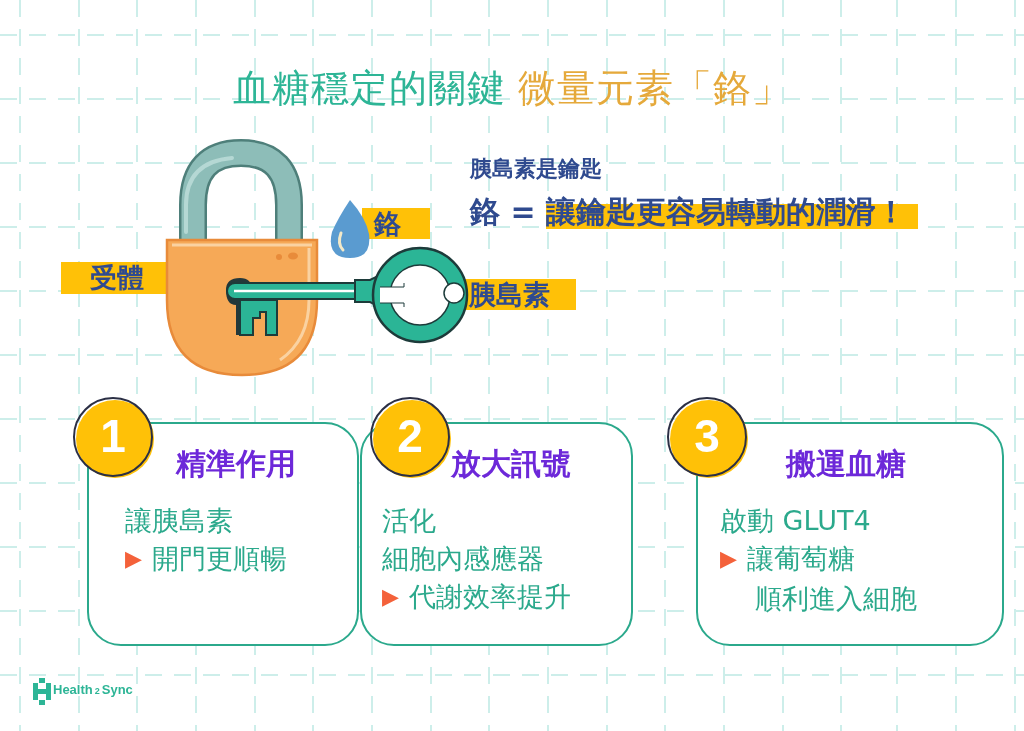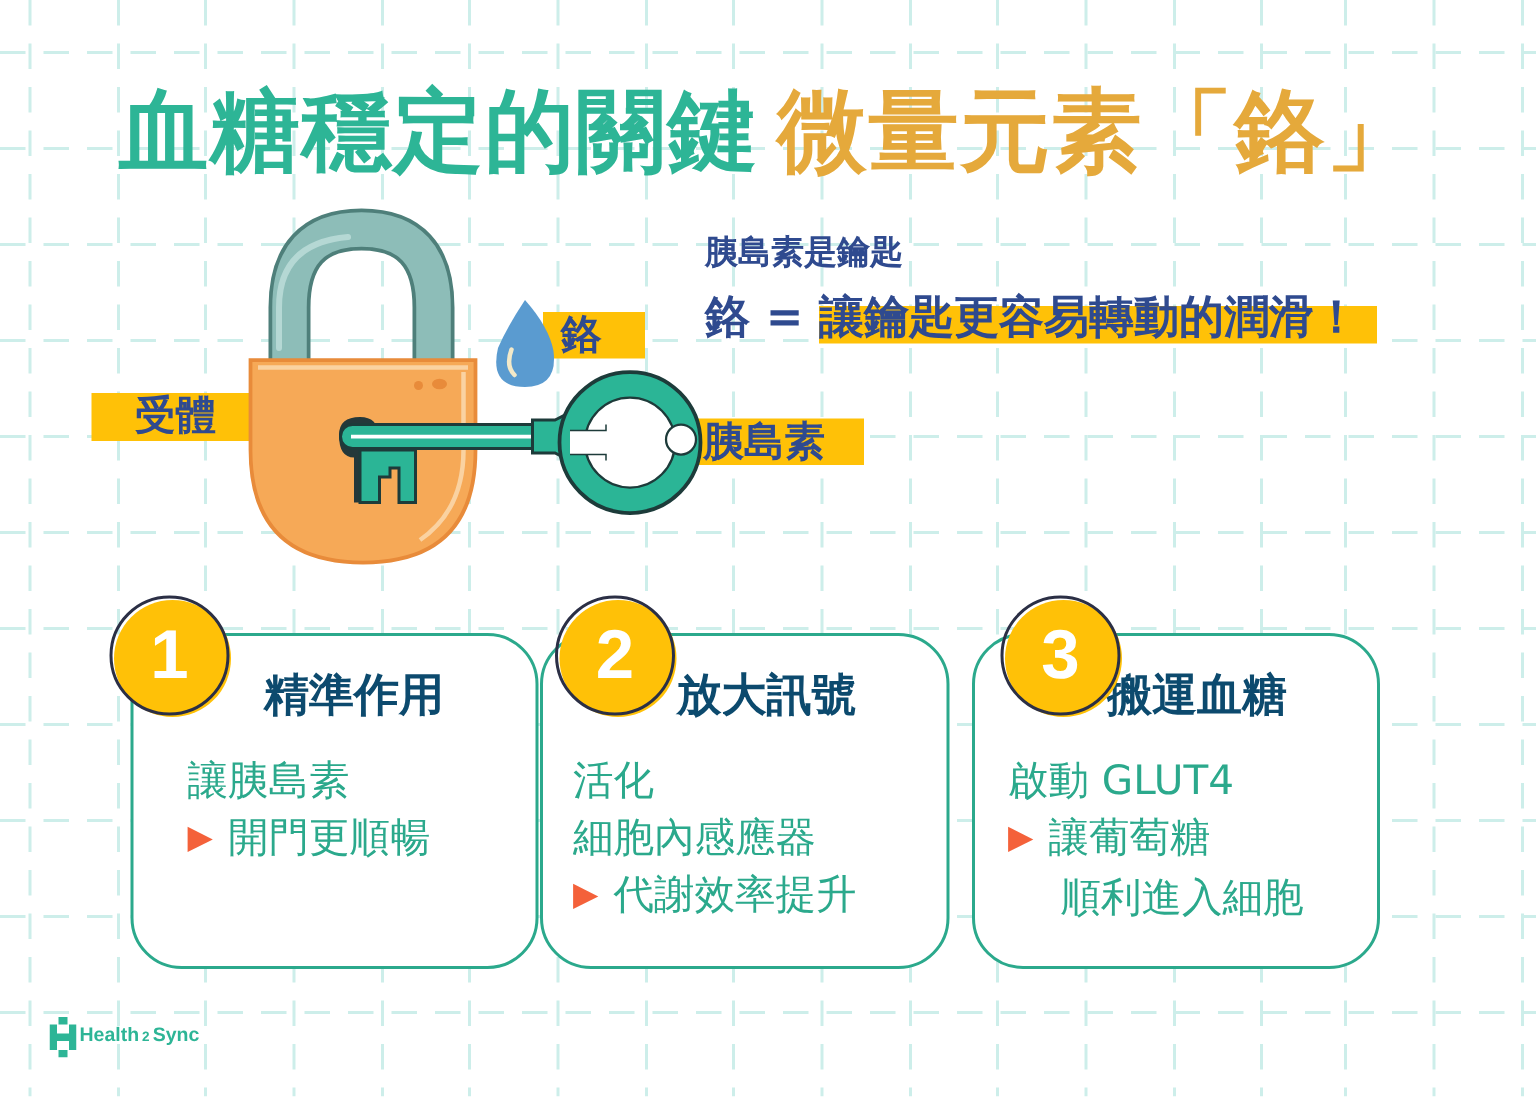--- a/index.html
+++ b/index.html
@@ -6,21 +6,21 @@
   body {
     width:1024px; height:731px; position:relative; overflow:hidden;
     background:#ffffff;
     font-family: "DejaVu Sans", "Liberation Sans", sans-serif;
   }
   .grid { position:absolute; left:0; top:0; width:1024px; height:731px; }
   .abs { position:absolute; }
 
   .title {
     position:absolute; left:0; top:52px; width:1024px; text-align:center;
-    font-size:60px; font-weight:bold; line-height:72px; letter-spacing:1px;
+    font-size:38px; font-weight:normal; line-height:72px; letter-spacing:1px;
     white-space:nowrap;
   }
   .title .t1 { color:#2DB596; }
   .title .t2 { color:#E5A93B; margin-left:12px; }
 
   .navy { color:#2F4A8F; font-weight:bold; }
   .tag {
     position:absolute; background:#FFC107; color:#2F4A8F; font-weight:bold;
     font-size:27px; line-height:32px; white-space:nowrap;
   }
@@ -30,21 +30,21 @@
     background:linear-gradient(to bottom, transparent 0%, transparent 28%, #FFC107 28%, #FFC107 100%);
     padding-right:12px;
   }
 
   .card {
     position:absolute; top:422px; height:224px;
     border:2.5px solid #2BA98C; border-radius:34px; background:#ffffff;
     box-sizing:border-box;
   }
   .card-title {
-    position:absolute; top:22px; font-size:30px; font-weight:bold; color:#0c4a6e;
+    position:absolute; top:22px; font-size:30px; font-weight:bold; color:#6d28d9;
     white-space:nowrap; line-height:36px;
   }
   .card-body {
     position:absolute; top:78px; font-size:27px; color:#2BA98C; line-height:38px;
     white-space:nowrap;
   }
   .card-body .line { display:block; }
   .arrow { color:#F4613A; font-size:22px; margin-right:10px; position:relative; top:-2px; }
 
   .badge {
@@ -187,21 +187,21 @@
     <span class="line">細胞內感應器</span>
     <span class="line"><span class="arrow">▶</span><span>代謝效率提升</span></span>
   </div>
 </div>
 <div class="badge" style="left:370px; top:397px;">
   <div class="fill"></div>
   <div class="ring"></div>
   <div class="num">2</div>
 </div>
 
-<div class="card" style="left:648px; width:272px;">
+<div class="card" style="left:696px; width:308px;">
   <div class="card-title" style="left:88px;">搬運血糖</div>
   <div class="card-body" style="left:22px;">
     <span class="line">啟動 GLUT4</span>
     <span class="line"><span class="arrow">▶</span><span>讓葡萄糖</span></span>
     <span class="line" style="padding-left:35px;">順利進入細胞</span>
   </div>
 </div>
 <div class="badge" style="left:667px; top:397px;">
   <div class="fill"></div>
   <div class="ring"></div>

